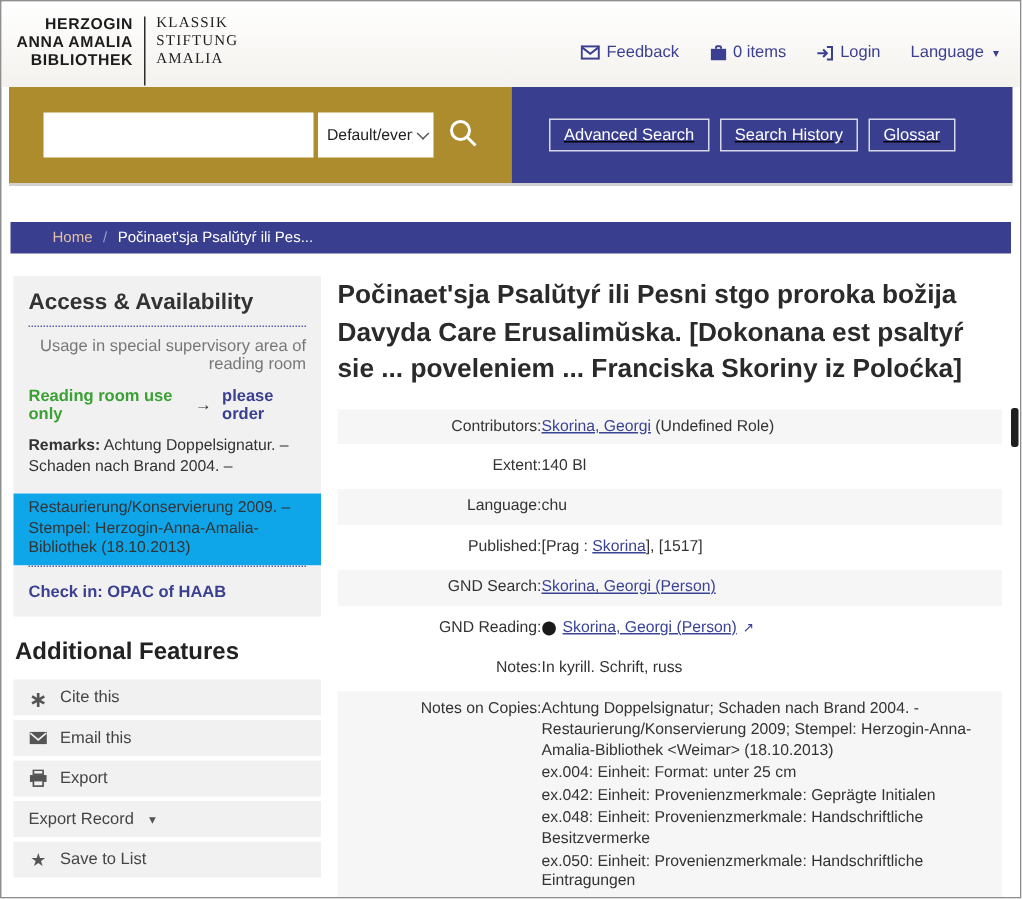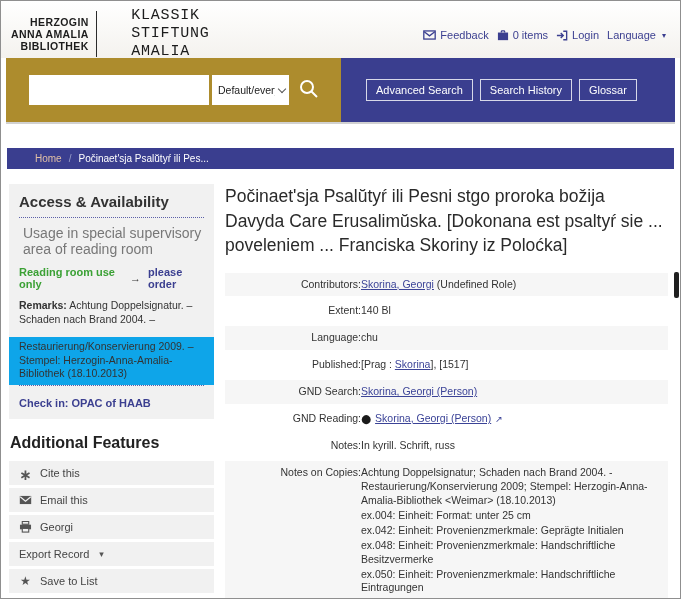--- a/index.html
+++ b/index.html
@@ -9,63 +9,63 @@
     width: 681px; height: 599px; margin: 0 auto;
     background: #fff; border: 1px solid #8f8f8f;
     overflow: hidden; position: relative;
   }
   
   .topstrip {
     height: 57px; display: flex; justify-content: space-between;
     padding: 9px 14px 0 10px;
     background: linear-gradient(#ffffff, #f4f2ee);
   }
-  .logo { display: flex; align-items: center; }
+  .logo { display: flex; align-items: flex-start; }
   .brand-left { text-align: right; font-weight: bold; font-size: 10.5px; line-height: 1.15; letter-spacing: .4px; color: #1c1c1c; }
   .logo-divider { width: 1.5px; background: #2b2b2b; align-self: stretch; margin: 1px 7px; }
-  .brand-right { font-family: Liberation Mono, monospace; font-size: 15px; line-height: 1.18; letter-spacing: .8px; color: #1c1c1c; margin-left: 27px; }
-  .toplinks { display: flex; gap: 8px; align-items: center; margin-top: 2px; color: #3b3f90; font-size: 11px; }
+  .brand-right { font-family: Liberation Serif, serif; font-size: 10px; line-height: 1.18; letter-spacing: .8px; color: #1c1c1c; }
+  .toplinks { display: flex; gap: 20px; align-items: center; margin-top: 2px; color: #3b3f90; font-size: 11px; }
   .toplink { display: flex; align-items: center; gap: 4px; cursor: pointer; white-space: nowrap; }
   .toplink svg { display: block; }
   .caret-down { font-size: 8px; margin-left: 2px; }
   
   .band { margin: 0 5px; height: 66px; display: flex; border-bottom: 2px solid rgba(0,0,0,.18); }
   .band-gold { width: 335px; background: #ad8c2d; display: flex; align-items: center; padding-left: 23px; }
   .search-input { width: 180px; height: 30px; border: none; padding: 0 8px; font-size: 12px; outline: none; }
   .select-wrap { position: relative; margin-left: 3px; width: 77px; height: 30px; background: #fff; }
   .select-wrap select {
     appearance: none; -webkit-appearance: none; width: 100%; height: 100%;
     border: none; background: #fff; font-size: 10.5px; color: #222; padding: 0 14px 0 6px; outline: none;
     font-family: "Liberation Sans", sans-serif;
   }
   .select-caret { position: absolute; right: 4px; top: 11px; width: 6px; height: 6px;
     border-right: 1.5px solid #555; border-bottom: 1.5px solid #555; transform: rotate(45deg); pointer-events: none; }
   .search-btn { background: transparent; border: none; margin-left: 9px; cursor: pointer; padding: 0; }
-  .band-blue { flex: 1; background: #3a3e8f; display: flex; align-items: center; padding-left: 25px; gap: 7px; }
+  .band-blue { flex: 1; background: #3a3e8f; display: flex; align-items: center; padding-left: 25px; gap: 7px; text-decoration: underline; }
   .navbtn {
     background: transparent; border: 1px solid rgba(255,255,255,.8); color: #fff;
     font-size: 11px; padding: 4px 9px; cursor: pointer; white-space: nowrap;
     font-family: "Liberation Sans", sans-serif;
   }
   
   .crumbbar {
     margin: 24px 6px 0 6px; height: 21px; background: #3a3e8f;
     display: flex; align-items: center; padding: 0 28px; gap: 7px;
     font-size: 10px; color: #fff;
   }
   .crumb-home { color: #e0bfa6; cursor: pointer; }
   .crumb-sep { color: #9a9ec9; }
   
   .content { display: flex; padding: 15px 8px 0 8px; gap: 11px; align-items: flex-start; }
   .sidebar { width: 205px; flex-shrink: 0; }
   .gbox { background: #f1f1f1; padding: 9px 10px 10px 10px; }
   .access-title { font-size: 15px; font-weight: 700; color: #333; padding-bottom: 7px; border-bottom: 1px dotted #5b60a8; margin-bottom: 7px; }
   .loc-line { font-size: 10.5px; color: #333; line-height: 1.32; }
   .loc-line b { color: #222; }
-  .usage-note { font-size: 14px; color: #777; margin: 3px 0 9px 4px; }
+  .usage-note { font-size: 11px; color: #777; margin: 3px 0 9px 4px; text-align: right; }
   .status-line { font-size: 11px; font-weight: 700; display: flex; gap: 7px; align-items: center; }
   .status-green { color: #3ba135; }
   .status-arrow { color: #333; font-weight: 400; }
   .order-link { color: #3b3f90; cursor: pointer; }
   .remarks-line { font-size: 10.5px; color: #333; line-height: 1.32; margin-top: 9px; }
   .remarks-more { font-size: 10.5px; color: #333; line-height: 1.32; padding: 3px 10px 4px 10px; background: #0ea5e9; }
   .checkin-box { background: #f1f1f1; padding: 0 10px; }
   .checkin-inner { border-top: 1px dotted #5b60a8; padding: 7px 0 8px 0; }
   .checkin-link { font-size: 11px; font-weight: 700; color: #3b3f90; cursor: pointer; }
   .features-title { font-size: 16px; font-weight: 700; color: #222; margin: 15px 0 9px 1px; }
@@ -73,21 +73,21 @@
     background: #f1f1f1; height: 24px; margin-bottom: 3px;
     display: flex; align-items: center; gap: 8px; padding: 0 10px;
     font-size: 11px; color: #444; cursor: pointer;
   }
   .action-bar .aicon { color: #555; display: flex; align-items: center; width: 13px; justify-content: center; }
   .glyph-ast { font-size: 15px; font-weight: 700; line-height: 1; margin-top: 2px; }
   .glyph-star { font-size: 12px; line-height: 1; }
   .glyph-caret { font-size: 9px; color: #555; margin-left: 2px; }
   
   .main { flex: 1; min-width: 0; padding-right: 4px; }
-  .rec-title { font-size: 17.5px; color: #2a2a2a; line-height: 1.4; font-weight: 400; margin-bottom: 15px; }
+  .rec-title { font-size: 17.5px; color: #2a2a2a; line-height: 1.4; font-weight: 700; margin-bottom: 15px; }
   .drow { display: flex; font-size: 10.5px; line-height: 1.32; padding: 5px 9px; margin-bottom: 3px; color: #333; }
   .drow.odd { background: #f6f6f6; }
   .dlabel { width: 127px; flex-shrink: 0; text-align: right; }
   .dval { flex: 1; }
   .tlink { color: #3b4397; text-decoration: underline; cursor: pointer; }
   .gnd-dot { color: #1a1a1a; font-size: 9px; margin-right: 4px; }
   .ext-arrow { color: #3b4397; font-size: 9px; margin-left: 4px; }
   .note-line { margin-bottom: 1px; }
   
   .scroll-thumb { position: absolute; right: 1px; top: 271px; width: 5px; height: 26px; background: #1f1f1f; border-radius: 2px; cursor: pointer; }
@@ -213,21 +213,21 @@
         <span>Email this</span>
       </div>
       <div class="action-bar">
         <span class="aicon">
           <svg width="13" height="12" viewBox="0 0 14 13">
               <rect x="3.5" y="0.5" width="7" height="3" fill="none" stroke="currentColor" stroke-width="1.2"></rect>
               <rect x="1" y="4" width="12" height="5" fill="currentColor"></rect>
               <rect x="3.5" y="8" width="7" height="4" fill="#f1f1f1" stroke="currentColor" stroke-width="1.2"></rect>
             </svg>
         </span>
-        <span>Georgi</span>
+        <span>Export</span>
       </div>
       <div class="action-bar">
         <span>Export Record</span>
         <span class="glyph-caret">▾</span>
       </div>
       <div class="action-bar">
         <span class="aicon glyph-star">★</span>
         <span>Save to List</span>
       </div>
 

